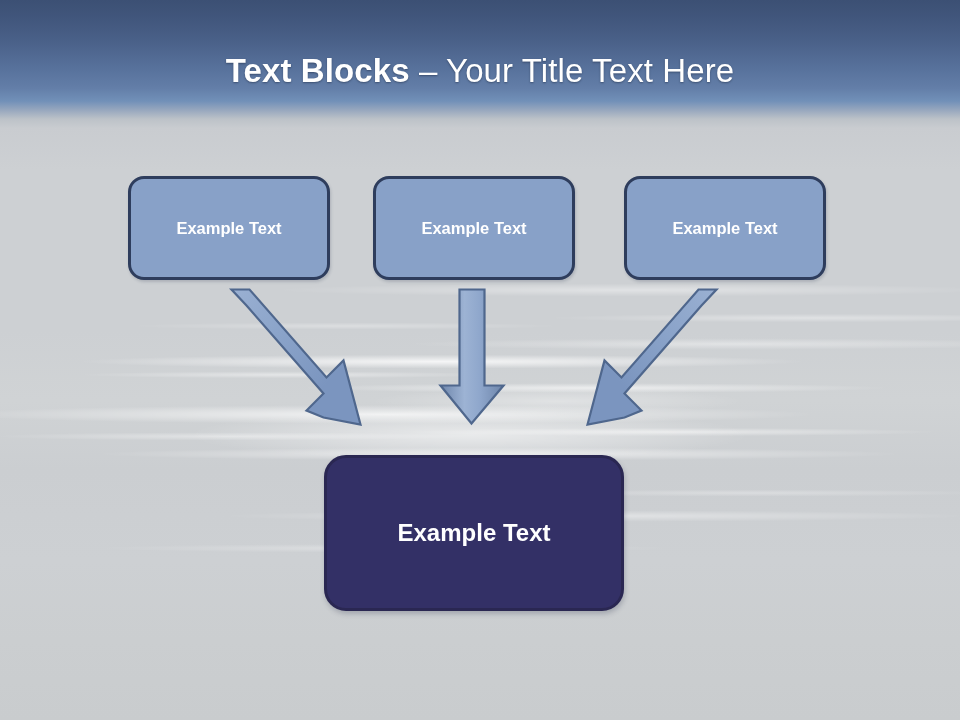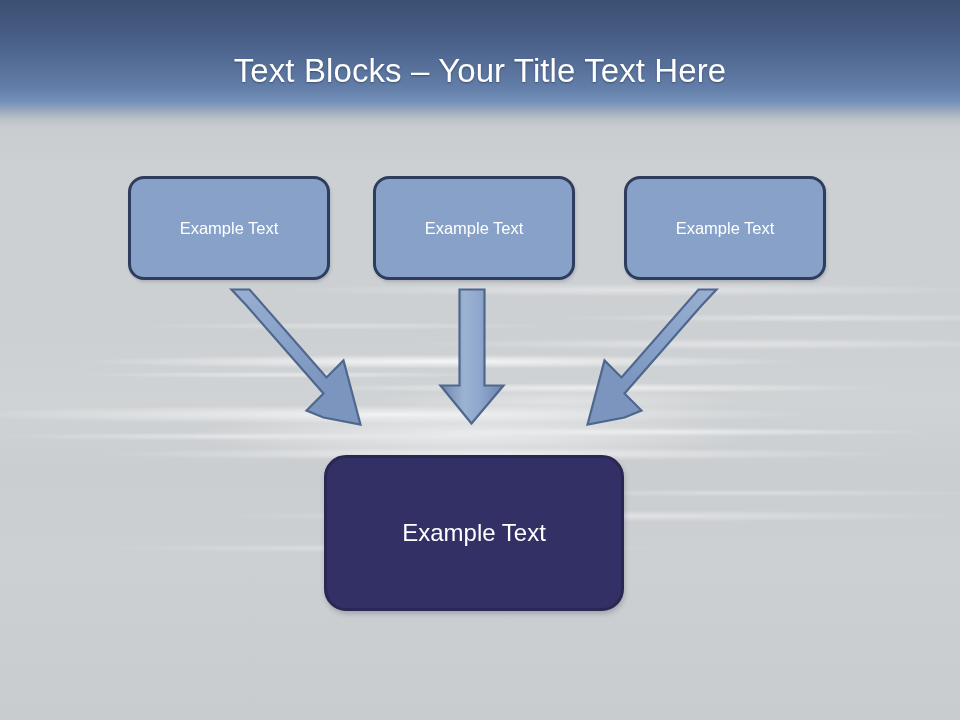--- a/index.html
+++ b/index.html
@@ -96,32 +96,33 @@
     top: 50px;
     width: 960px;
     text-align: center;
     color: #ffffff;
     font-size: 33px;
     line-height: 42px;
     letter-spacing: 0.1px;
     white-space: nowrap;
     text-shadow: 0 1px 2px rgba(20,32,54,0.45);
   }
-  .title .strong { font-weight: normal; }
+  .title .strong { font-weight: bold; }
   .title .rest   { font-weight: normal; }
 
   
   .block {
     position: absolute;
     box-sizing: border-box;
     border-radius: 16px;
     display: flex;
     align-items: center;
     justify-content: center;
     color: #ffffff;
+    font-weight: bold;
   }
   .block-top {
     background: #88a1c8;
     border: 3px solid #2e3d5d;
     font-size: 16.5px;
     box-shadow: 1px 2px 3px rgba(60,70,90,0.22);
   }
   .block-main {
     background: #333066;
     border: 3px solid #2a2752;

